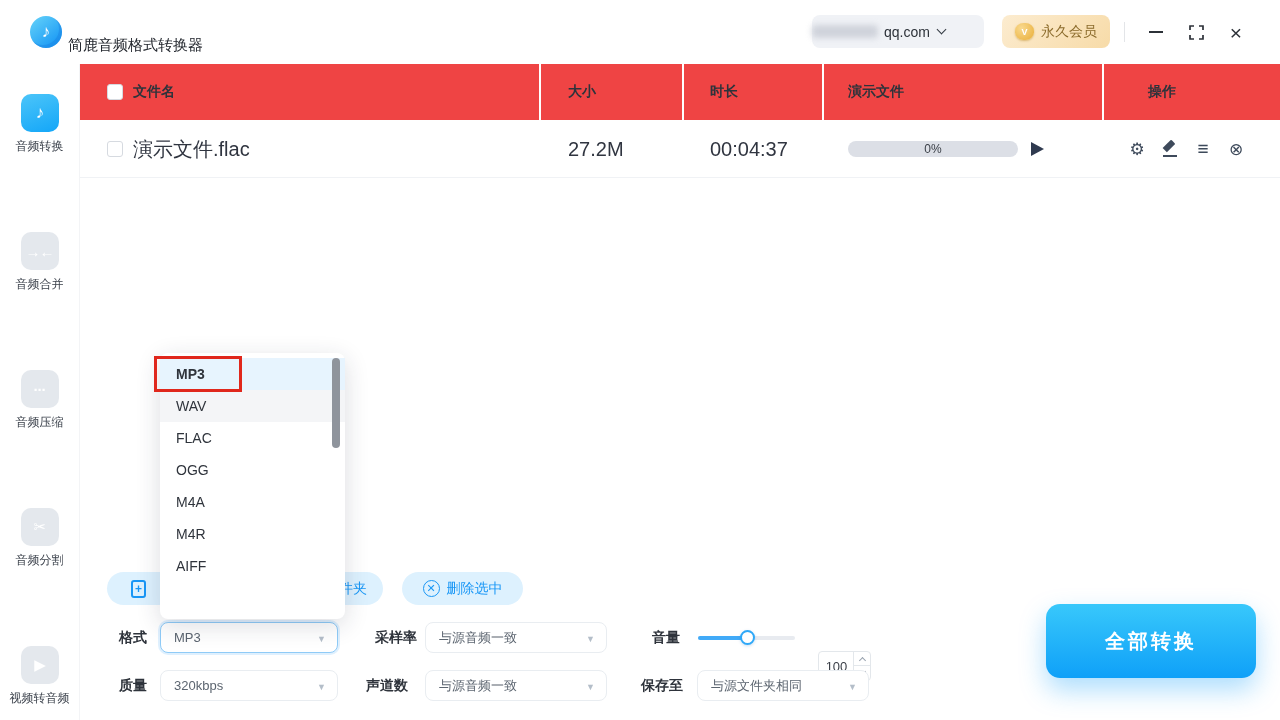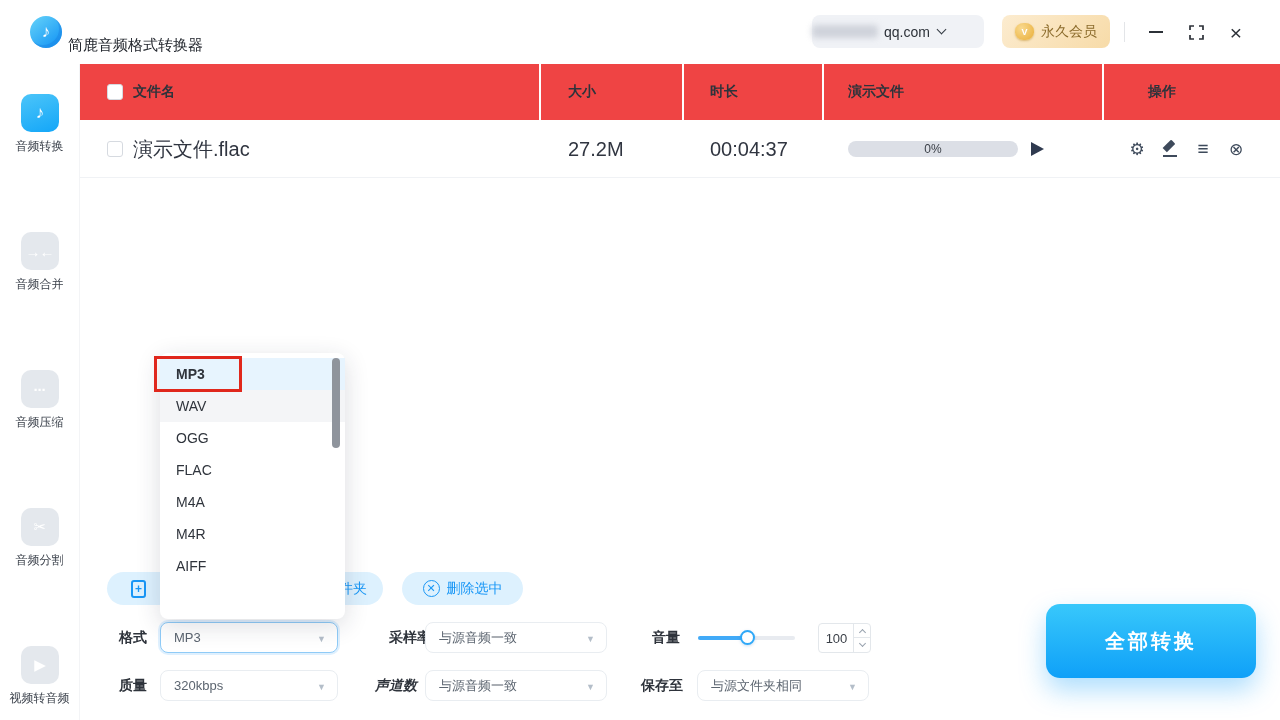--- a/index.html
+++ b/index.html
@@ -79,21 +79,21 @@
   
   .lbl { position:absolute; font-size:14px; font-weight:bold; color:#2e333b; }
   .sel { position:absolute; height:31px; background:#fff; border:1px solid #e9edf1; border-radius:8px; display:flex;
          align-items:center; padding:0 28px 0 13px; font-size:13px; color:#5c6570; cursor:pointer; }
   .sel .caret { position:absolute; right:11px; top:11px; font-size:9px; color:#b4bec9; }
   .sel.focused { border-color:#8fcbf7; box-shadow:0 0 0 2px rgba(25,151,246,.14); }
   .slider { position:absolute; left:698px; top:636px; width:97px; height:4px; background:#e8ebf0; border-radius:2px; cursor:pointer; }
   .slider .fill { position:absolute; left:0; top:0; width:50px; height:4px; background:#41aaf8; border-radius:2px; }
   .slider .handle { position:absolute; left:42px; top:-6px; width:15px; height:15px; background:#fff; border:2px solid #2ea8f8;
                     border-radius:50%; box-shadow:0 1px 3px rgba(40,120,200,.25); cursor:pointer; }
-  .numbox { position:absolute; left:818px; top:623px; width:53px; height:30px; border:1px solid #e3e7eb; border-radius:4px; background:#fff; }
+  .numbox { position:absolute; left:818px; top:651px; width:53px; height:30px; border:1px solid #e3e7eb; border-radius:4px; background:#fff; }
   .numbox .val { position:absolute; left:0; top:0; width:35px; height:28px; display:flex; align-items:center; justify-content:center;
                  font-size:13px; color:#3a3f47; }
   .spin { position:absolute; right:0; top:0; width:17px; height:28px; border-left:1px solid #e3e7eb; }
   .spin .up, .spin .dn { position:absolute; left:0; width:16px; height:14px; display:flex; align-items:center; justify-content:center; cursor:pointer; }
   .spin .up { top:0; border-bottom:1px solid #e3e7eb; }
   .spin .dn { bottom:0; }
   .spin i { width:5px; height:5px; border-right:1.4px solid #98a2ae; border-bottom:1.4px solid #98a2ae; display:block; }
   .spin .up i { transform:rotate(-135deg); margin-top:3px; }
   .spin .dn i { transform:rotate(45deg); margin-bottom:3px; }
 
@@ -241,25 +241,25 @@
 
         <div class="opt selected">
           <span>MP3</span>
         </div>
 
         <div class="opt hover">
           <span>WAV</span>
         </div>
 
         <div class="opt">
+          <span>FLAC</span>
+        </div>
+
+        <div class="opt">
           <span>OGG</span>
-        </div>
-
-        <div class="opt">
-          <span>FLAC</span>
         </div>
 
         <div class="opt">
           <span>M4A</span>
         </div>
 
         <div class="opt">
           <span>M4R</span>
         </div>
 
@@ -271,21 +271,21 @@
     <div class="scroll-thumb"></div>
   </div>
   <div class="annotation"></div>
 
   <div class="lbl" style="left:119px; top:629px;">格式</div>
   <div class="sel focused" style="left:160px; top:622px; width:178px;">
     <span>MP3</span>
     <span class="caret">▼</span>
   </div>
 
-  <div class="lbl" style="left:389px; top:629px;">采样率</div>
+  <div class="lbl" style="left:375px; top:629px;">采样率</div>
   <div class="sel" style="left:425px; top:622px; width:182px;">
     <span>与源音频一致</span>
     <span class="caret">▼</span>
   </div>
 
   <div class="lbl" style="left:652px; top:629px;">音量</div>
   <div class="slider">
     <span class="fill"></span>
     <span class="handle"></span>
   </div>
@@ -300,21 +300,21 @@
         </span>
     </span>
   </div>
 
   <div class="lbl" style="left:119px; top:677px;">质量</div>
   <div class="sel" style="left:160px; top:670px; width:178px;">
     <span>320kbps</span>
     <span class="caret">▼</span>
   </div>
 
-  <div class="lbl" style="left:375px; top:677px;font-style:italic;">声道数</div>
+  <div class="lbl" style="left:366px; top:677px;">声道数</div>
   <div class="sel" style="left:425px; top:670px; width:182px;">
     <span>与源音频一致</span>
     <span class="caret">▼</span>
   </div>
 
   <div class="lbl" style="left:641px; top:677px;">保存至</div>
   <div class="sel" style="left:697px; top:670px; width:172px;">
     <span>与源文件夹相同</span>
     <span class="caret">▼</span>
   </div>

